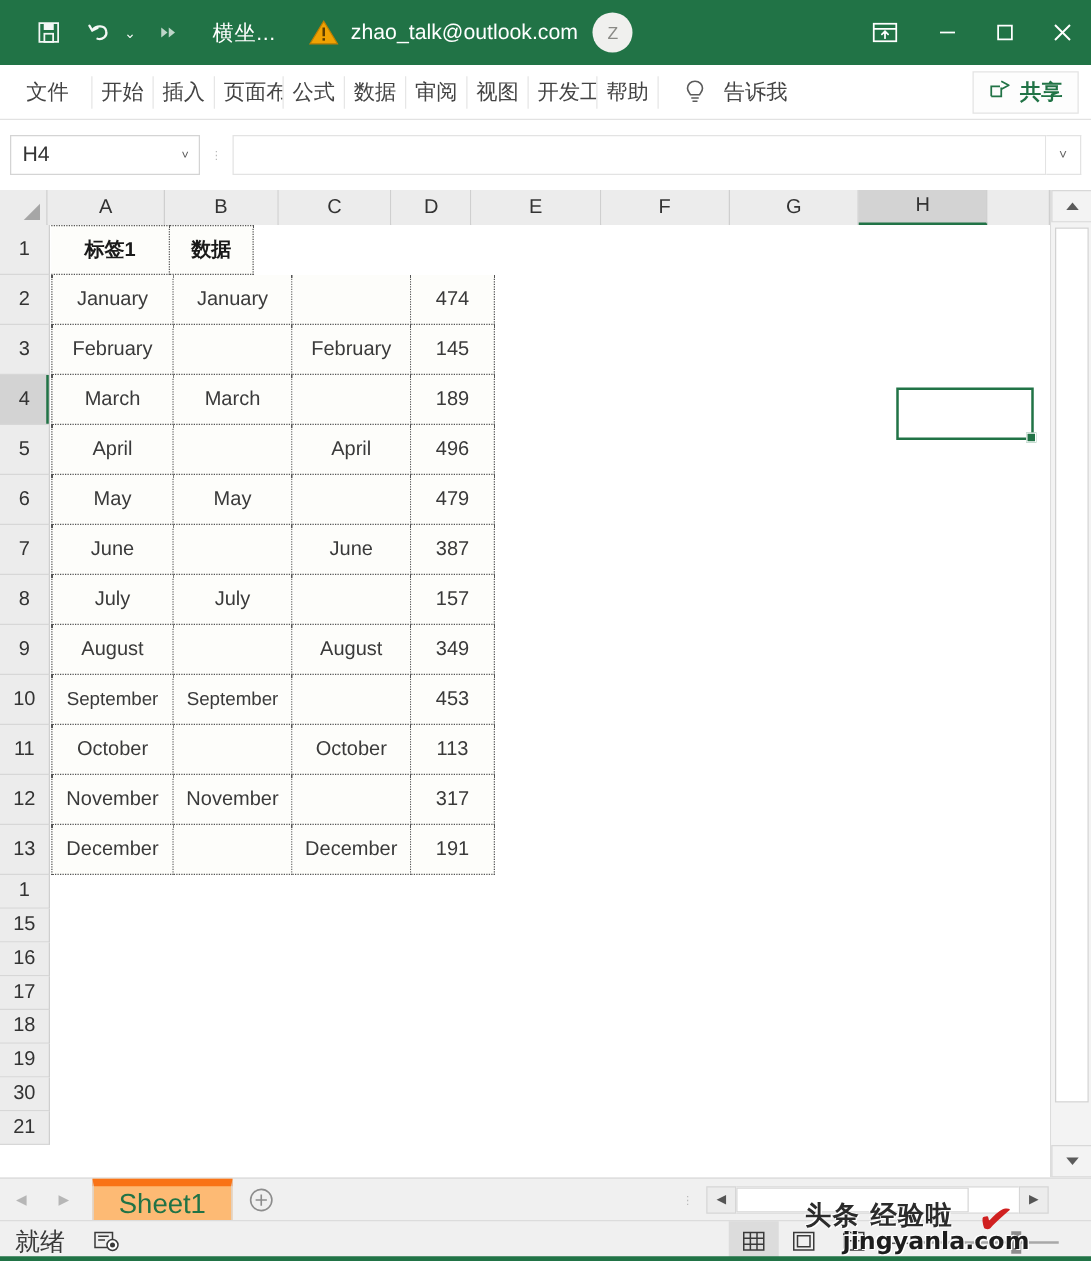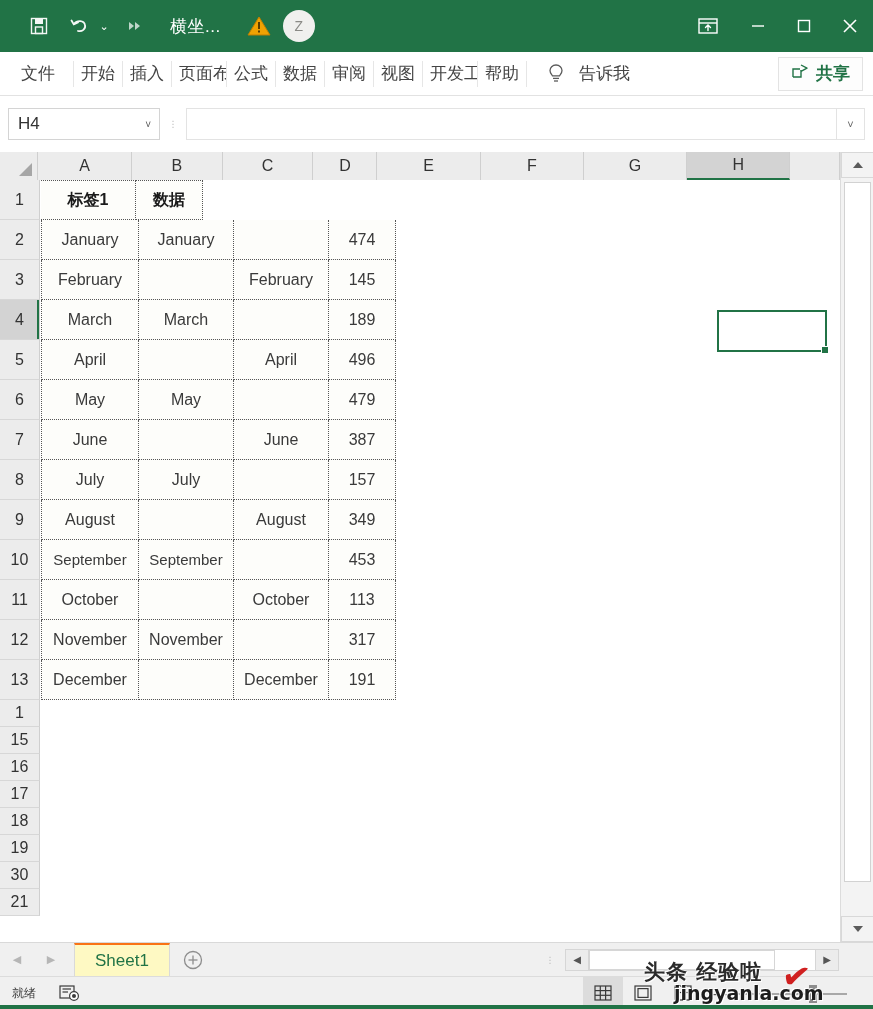--- a/index.html
+++ b/index.html
@@ -194,38 +194,38 @@
 
   
   .sheetbar {
     position: absolute; left: 0; top: 942px; width: 873px; height: 34px;
     background: #f0f0f0; display: flex; align-items: center;
     border-top: 1px solid #d9d9d9;
   }
   .sb-nav { width: 34px; height: 34px; display:flex; align-items:center; justify-content:center; color:#b6b6b6; font-size: 11px; }
   .sb-tab {
     height: 34px; padding: 0 20px; display:flex; align-items:center;
-    background: #fef9c3; color: #217346; font-size: 17px;
-    border-top: 2px solid #f97316; border-left:1px solid #d9d9d9; border-right:1px solid #d9d9d9;
+    background: #fdba74; color: #217346; font-size: 22px;
+    border-top: 6px solid #f97316; border-left:1px solid #d9d9d9; border-right:1px solid #d9d9d9;
     margin-left: 6px;
   }
   .sb-add { width: 46px; height:34px; display:flex; align-items:center; justify-content:center; color:#8d8d8d; }
   .sb-dots { margin-left: auto; width: 30px; display:flex; align-items:center; justify-content:center; color:#b9b9b9; font-size:9px; line-height:4px;}
   .hscroll { display:flex; align-items:center; height: 22px; margin-right: 34px; }
   .hs-btn { width: 24px; height: 22px; background:#ececec; border:1px solid #d6d6d6; display:flex; align-items:center; justify-content:center; color:#555; font-size:10px;}
   .hs-track { width: 226px; height: 22px; background:#ffffff; border-top:1px solid #d6d6d6; border-bottom:1px solid #d6d6d6; position:relative;}
   .hs-thumb { position:absolute; left:0; top:0; width: 186px; height: 20px; background:#ffffff; border:1px solid #d6d6d6;}
 
   
   .statusbar {
     position: absolute; left: 0; top: 976px; width: 873px; height: 33px;
     background: #f0f0f0; display: flex; align-items: center;
     border-top: 1px solid #dcdcdc;
   }
-  .st-text { margin-left: 12px; font-size: 12px; color: #3a3a3a; }
+  .st-text { margin-left: 12px; font-size: 20px; color: #3a3a3a; }
   .st-icon { margin-left: 22px; display:flex; align-items:center; color:#444; }
   .st-right { margin-left: auto; display:flex; align-items:center; }
   .st-view {
     width: 40px; height: 33px; display:flex; align-items:center; justify-content:center;
     color:#444;
   }
   .st-view.active { background: #dcdcdc; }
   .st-minus { margin-left: 8px; color:#5c5c5c; font-size: 18px; width:20px; text-align:center;}
   .zoomslider { position: relative; width: 116px; height: 33px; display:flex; align-items:center; }
   .zs-line { position:absolute; left:0; right:0; top:16px; height:2px; background:#a8a8a8; }
@@ -280,20 +280,21 @@
       </svg>
     </div>
     <div class="tb-title">横坐...</div>
     <div class="tb-warn">
       <svg width="24" height="22" viewBox="0 0 24 22">
         <path d="M12 2 L23 20 L1 20 Z" fill="#f0a202" stroke="#c07f00" stroke-width="1"></path>
         <rect x="11" y="7" width="2" height="7" fill="#5a3d00"></rect>
         <rect x="11" y="15.5" width="2" height="2" fill="#5a3d00"></rect>
       </svg>
     </div>
+    <div class="tb-acct">zhao_talk@outlook.com</div>
     <div class="tb-avatar">Z</div>
 
     <div class="tb-right">
       <div class="tb-wbtn wide">
         <svg width="22" height="20" viewBox="0 0 22 20" fill="none" stroke="#ffffff" stroke-width="1.4">
           <rect x="2" y="3" width="18" height="14"></rect>
           <line x1="2" y1="7" x2="20" y2="7"></line>
           <path d="M11 14.5 L11 9.5 M8.5 11.5 L11 9 L13.5 11.5" stroke-linecap="round"></path>
         </svg>
       </div>

